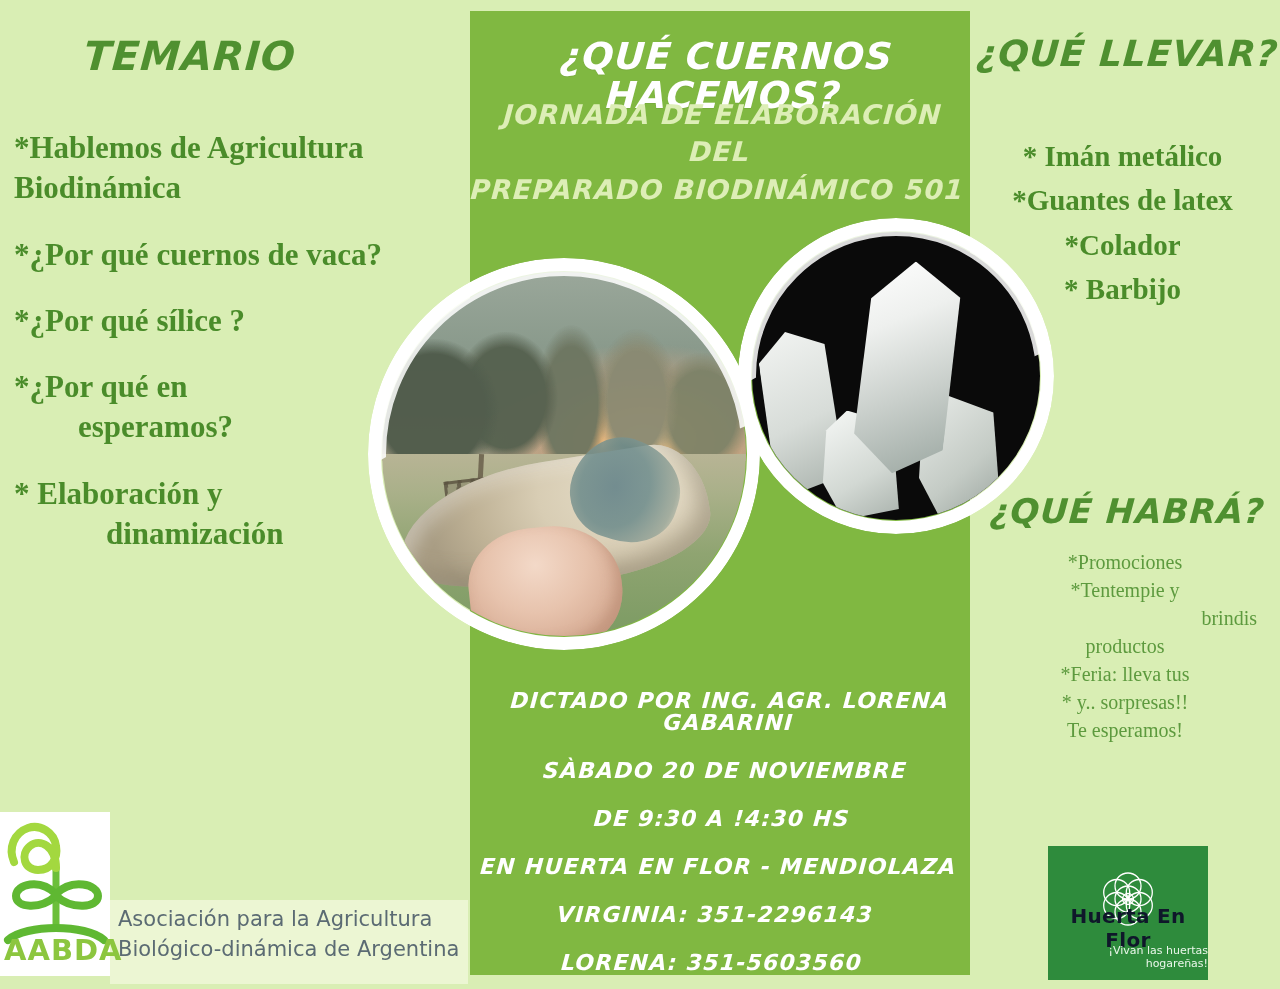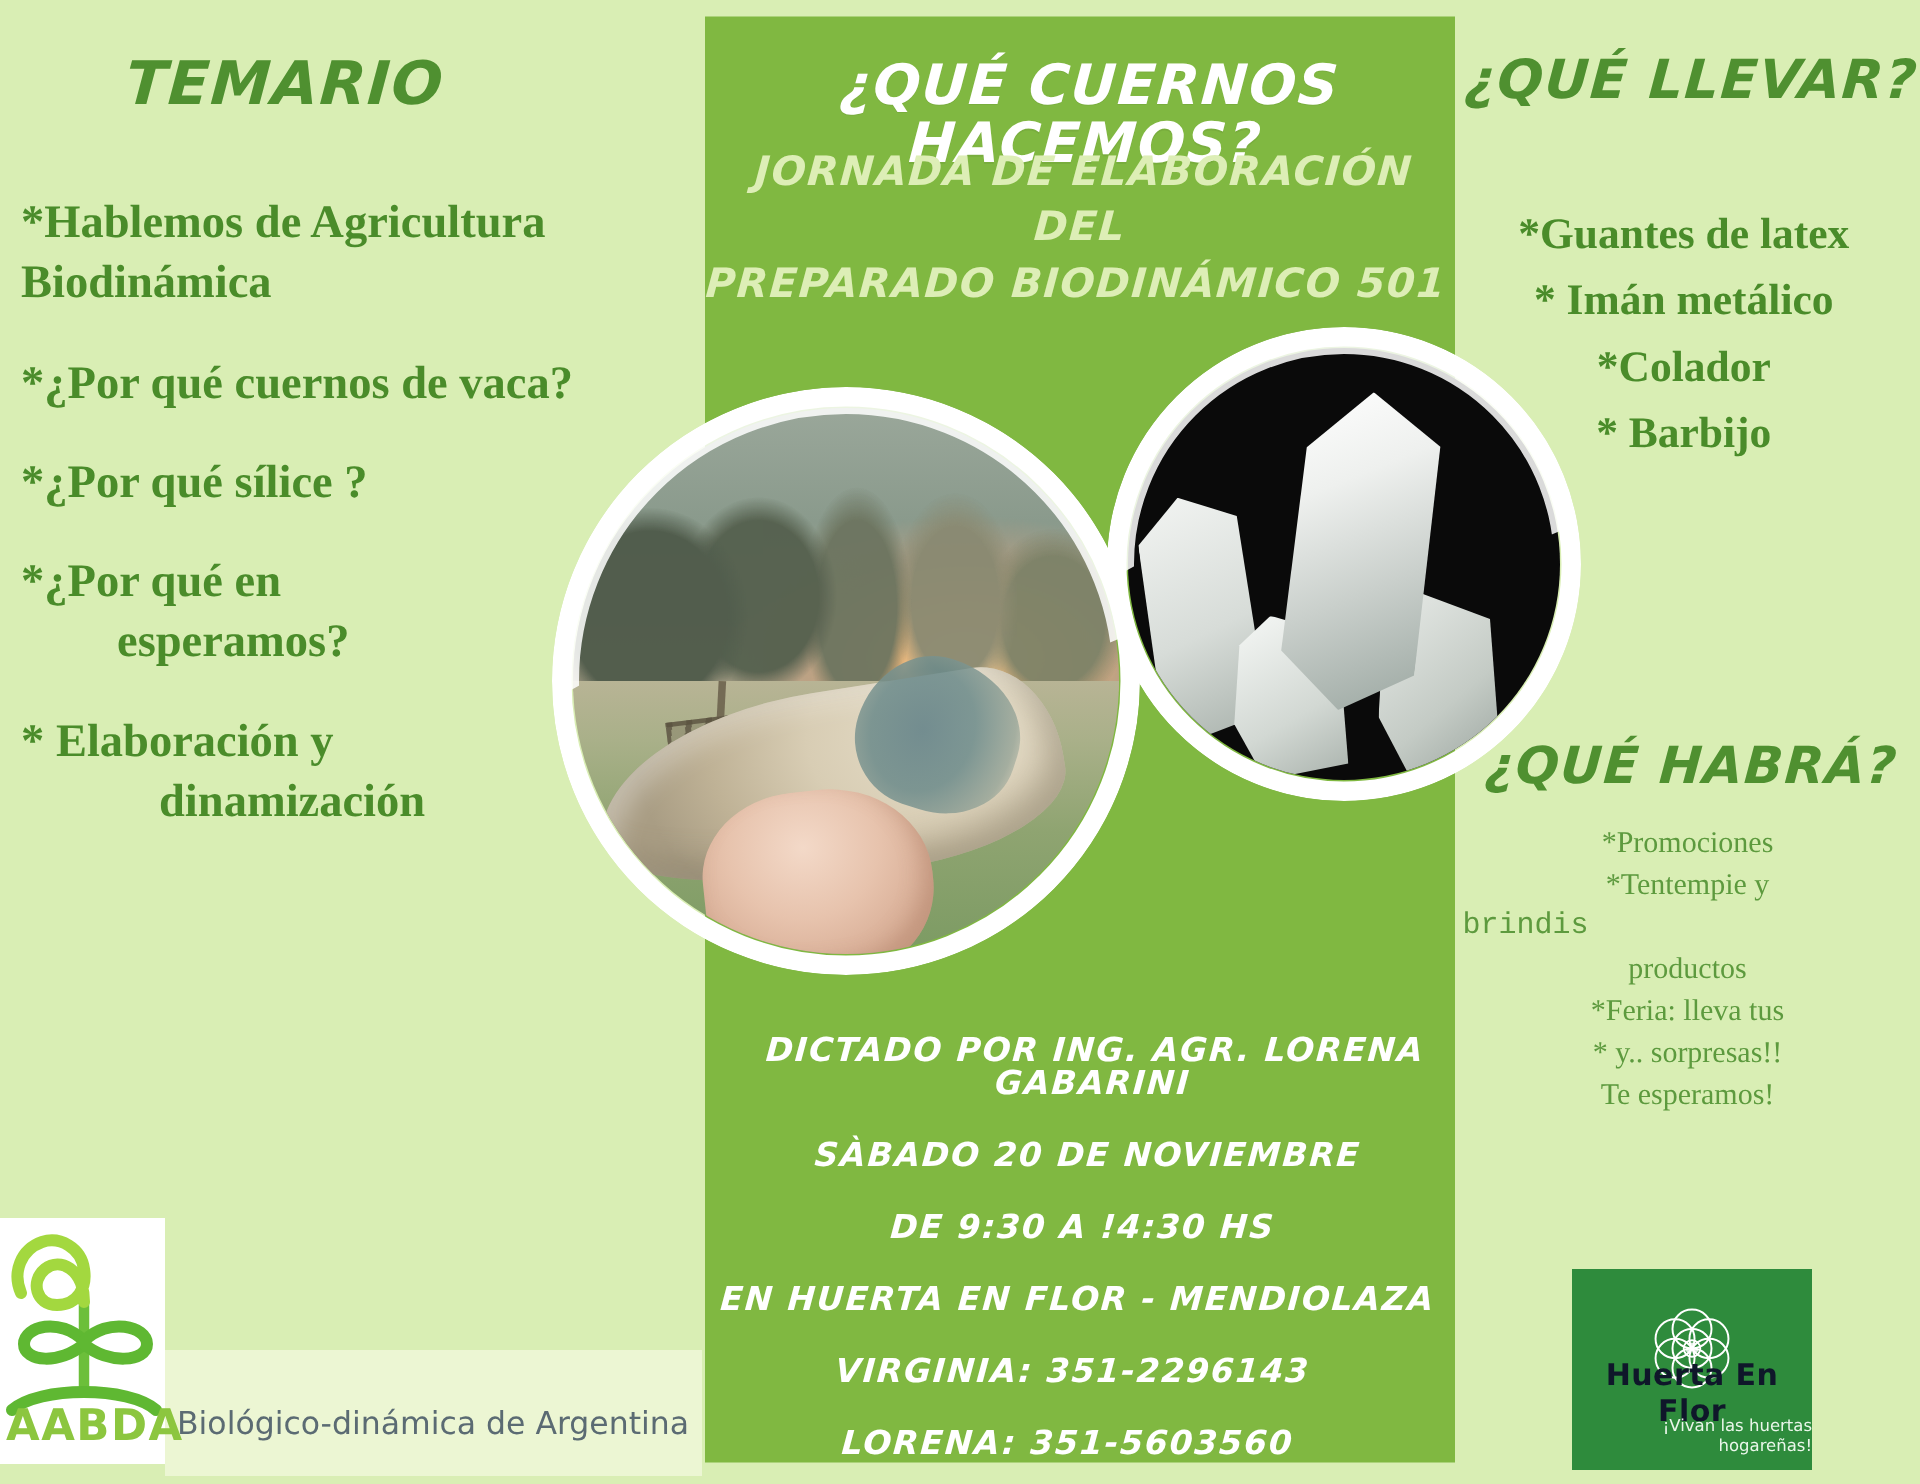--- a/index.html
+++ b/index.html
@@ -63,21 +63,21 @@
     color:#4a8c2a;font-size:29px;line-height:1.53;
   }
   #habra-heading{
     position:absolute;left:975px;top:494px;width:305px;text-align:center;
     font-size:34px;color:#4f9030;line-height:1;
   }
   #habra-list{
     position:absolute;left:975px;top:548px;width:300px;text-align:center;
     color:#5d9a3e;font-size:20px;line-height:1.40;font-weight:normal;
   }
-  #habra-list .ind{display:block;text-align:left;padding-right:18px;font-family:Liberation Mono, monospace;}
+  #habra-list .ind{display:block;text-align:right;padding-right:18px;}
 
   
   .photo-ring{position:absolute;border-radius:50%;}
   .ring-brush{
     position:absolute;inset:-14px;border-radius:50%;
     border:13px solid #ffffff;
     box-sizing:border-box;
     filter:blur(.3px);
     -webkit-mask-image:radial-gradient(circle at 50% 50%, #000 62%, #000 100%);
   }
@@ -289,22 +289,22 @@
     <div class="dline">SÀBADO 20 DE NOVIEMBRE</div>
     <div class="dline">DE 9:30 A !4:30 HS</div>
     <div class="dline">EN HUERTA EN FLOR - MENDIOLAZA</div>
     <div class="dline">VIRGINIA: 351-2296143</div>
     <div class="dline">LORENA: 351-5603560</div>
   </div>
 
   <div id="llevar-heading" class="brush">¿QUÉ LLEVAR?</div>
 
   <div id="llevar-list" class="serif">
+    <div>* Imán metálico</div>
     <div>*Guantes de latex</div>
-    <div>* Imán metálico</div>
     <div>*Colador</div>
     <div>* Barbijo</div>
   </div>
 
   <div id="habra-heading" class="brush">¿QUÉ HABRÁ?</div>
 
   <div id="habra-list">
     <div>*Promociones</div>
     <div>*Tentempie y</div>
     <div class="ind">brindis</div>
@@ -321,21 +321,21 @@
           <path d="M56 116 L56 56" stroke="#6cbf3a"></path>
           <path d="M56 56 C56 34 40 26 30 34 C20 42 24 58 38 58 C52 58 58 46 56 34 C54 20 40 12 28 16 C14 21 8 36 14 50" stroke="#a3d83f" stroke-width="8"></path>
           <path d="M56 82 C40 66 16 72 16 84 C16 96 40 98 56 84" stroke="#5fb832" stroke-width="8"></path>
           <path d="M56 82 C72 66 98 72 98 84 C98 96 72 98 56 84" stroke="#5fb832" stroke-width="8"></path>
           <path d="M8 128 C26 112 86 112 104 128" stroke="#5fb832" stroke-width="8"></path>
         </g>
       </svg>
     </div>
     <div id="aabda-tagline-box"></div>
     <div id="aabda-tagline">
-      <br>
+      <span>Asociación para la Agricultura</span><br>
       <span>Biológico-dinámica de  Argentina</span>
     </div>
     <div id="aabda-word">AABDA</div>
   </div>
 
   <div id="huerta-logo">
     <svg id="huerta-flower" viewBox="0 0 92 78">
       <g fill="none" stroke="#ffffff" stroke-width="1.3">
         <circle cx="46" cy="39" r="13"></circle>
         <circle cx="46" cy="26" r="13"></circle>

